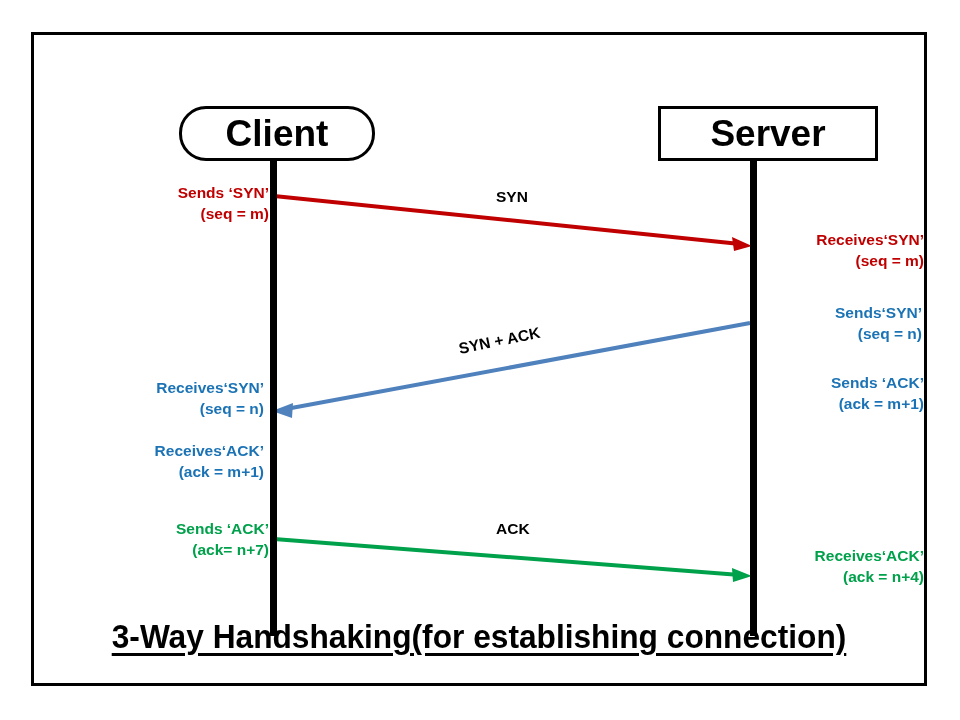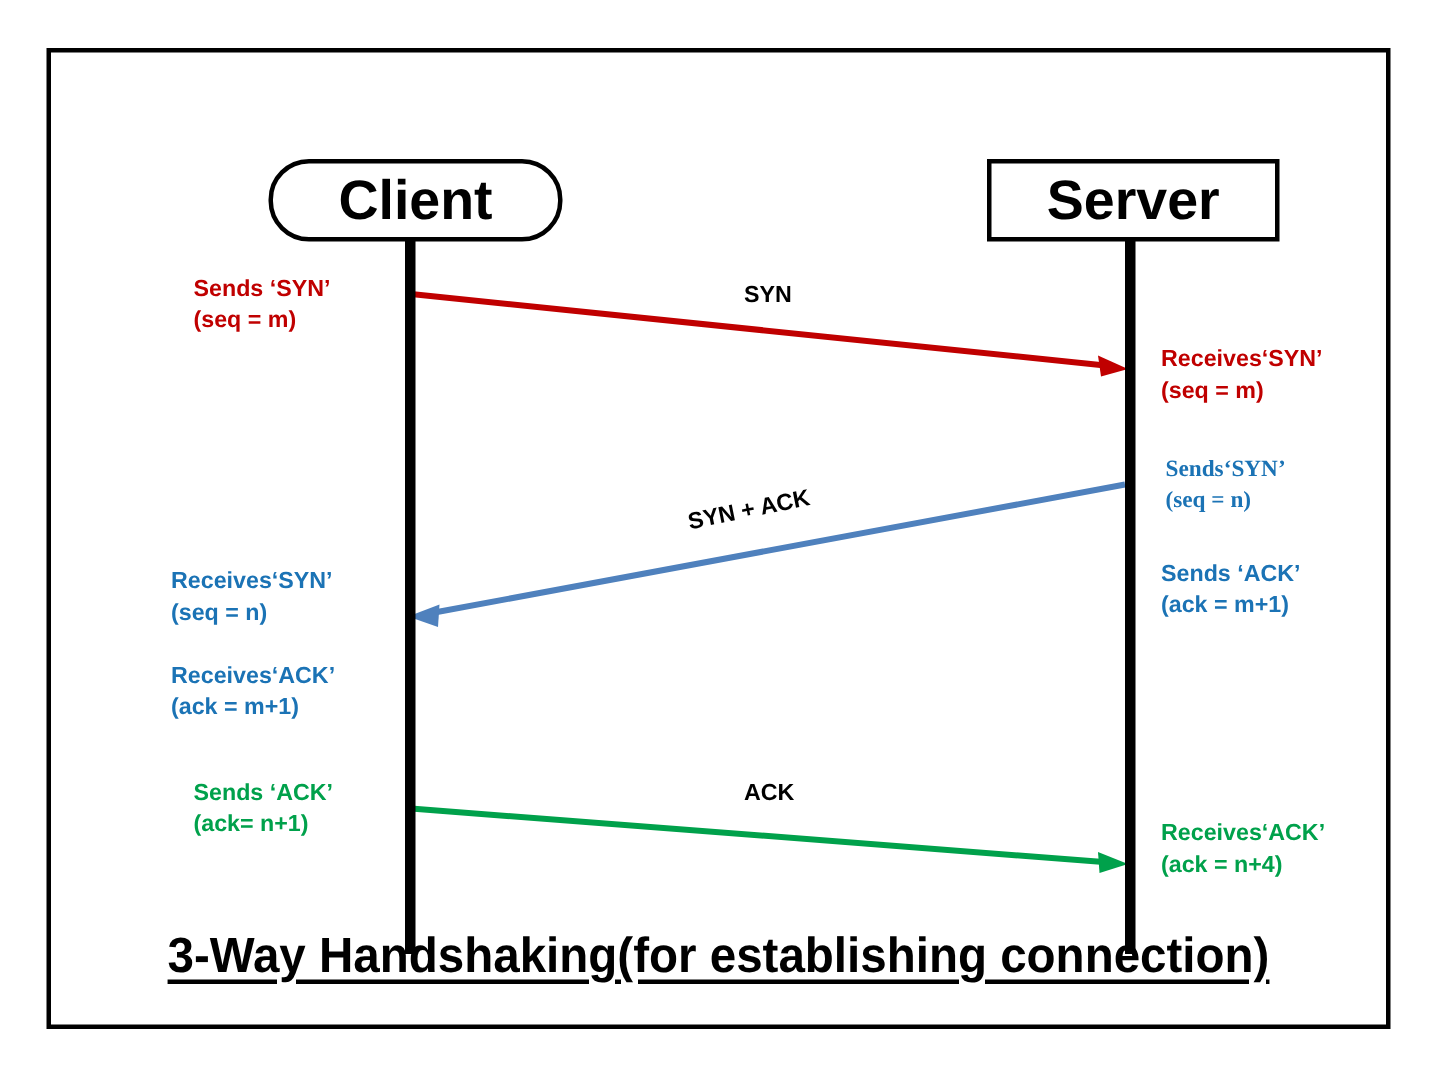--- a/index.html
+++ b/index.html
@@ -35,21 +35,21 @@
     justify-content: center;
   }
   .node-label {
     font-size: 37px;
     font-weight: bold;
     color: #000000;
     letter-spacing: 0px;
     line-height: 1;
   }
   #client-box { left: 145px; top: 71px; width: 196px; height: 55px; border-radius: 27px; }
-  #server-box { left: 624px; top: 71px; width: 195px; height: 55px; }
+  #server-box { left: 624px; top: 71px; width: 220px; height: 55px; }
 
   .lifeline {
     position: absolute;
     width: 7px;
     background: #000000;
     top: 124px;
     height: 477px;
   }
   #client-lifeline { left: 236px; }
   #server-lifeline { left: 716px; }
@@ -58,21 +58,21 @@
     position: absolute;
     left: 0;
     top: 0;
     width: 960px;
     height: 720px;
     pointer-events: none;
   }
 
   .annot {
     position: absolute;
-    text-align: left;
+    text-align: right;
     font-size: 15.5px;
     font-weight: bold;
     line-height: 1.38;
     white-space: nowrap;
   }
   .annot.red   { color: #C00000; }
   .annot.blue  { color: #1B73B5; }
   .annot.green { color: #00A14B; }
 
   .msg-label {
@@ -148,29 +148,29 @@
       <div>(seq = n)</div>
     </div>
 
     <div class="annot blue" style="left:80px; top:405px; width:150px;">
       <div>Receives‘ACK’</div>
       <div>(ack = m+1)</div>
     </div>
 
     <div class="annot green" style="left:95px; top:483px; width:140px;">
       <div>Sends ‘ACK’</div>
-      <div>(ack= n+1)</div>
+      <div>(ack= n+7)</div>
     </div>
 
     <div class="annot red" style="left:740px; top:194px; width:150px;">
       <div>Receives‘SYN’</div>
       <div>(seq = m)</div>
     </div>
 
-    <div class="annot blue" style="left:743px; top:267px; width:145px;font-family:Liberation Serif, serif;">
+    <div class="annot blue" style="left:743px; top:267px; width:145px;">
       <div>Sends‘SYN’</div>
       <div>(seq = n)</div>
     </div>
 
     <div class="annot blue" style="left:740px; top:337px; width:150px;">
       <div>Sends ‘ACK’</div>
       <div>(ack = m+1)</div>
     </div>
 
     <div class="annot green" style="left:740px; top:510px; width:150px;">

